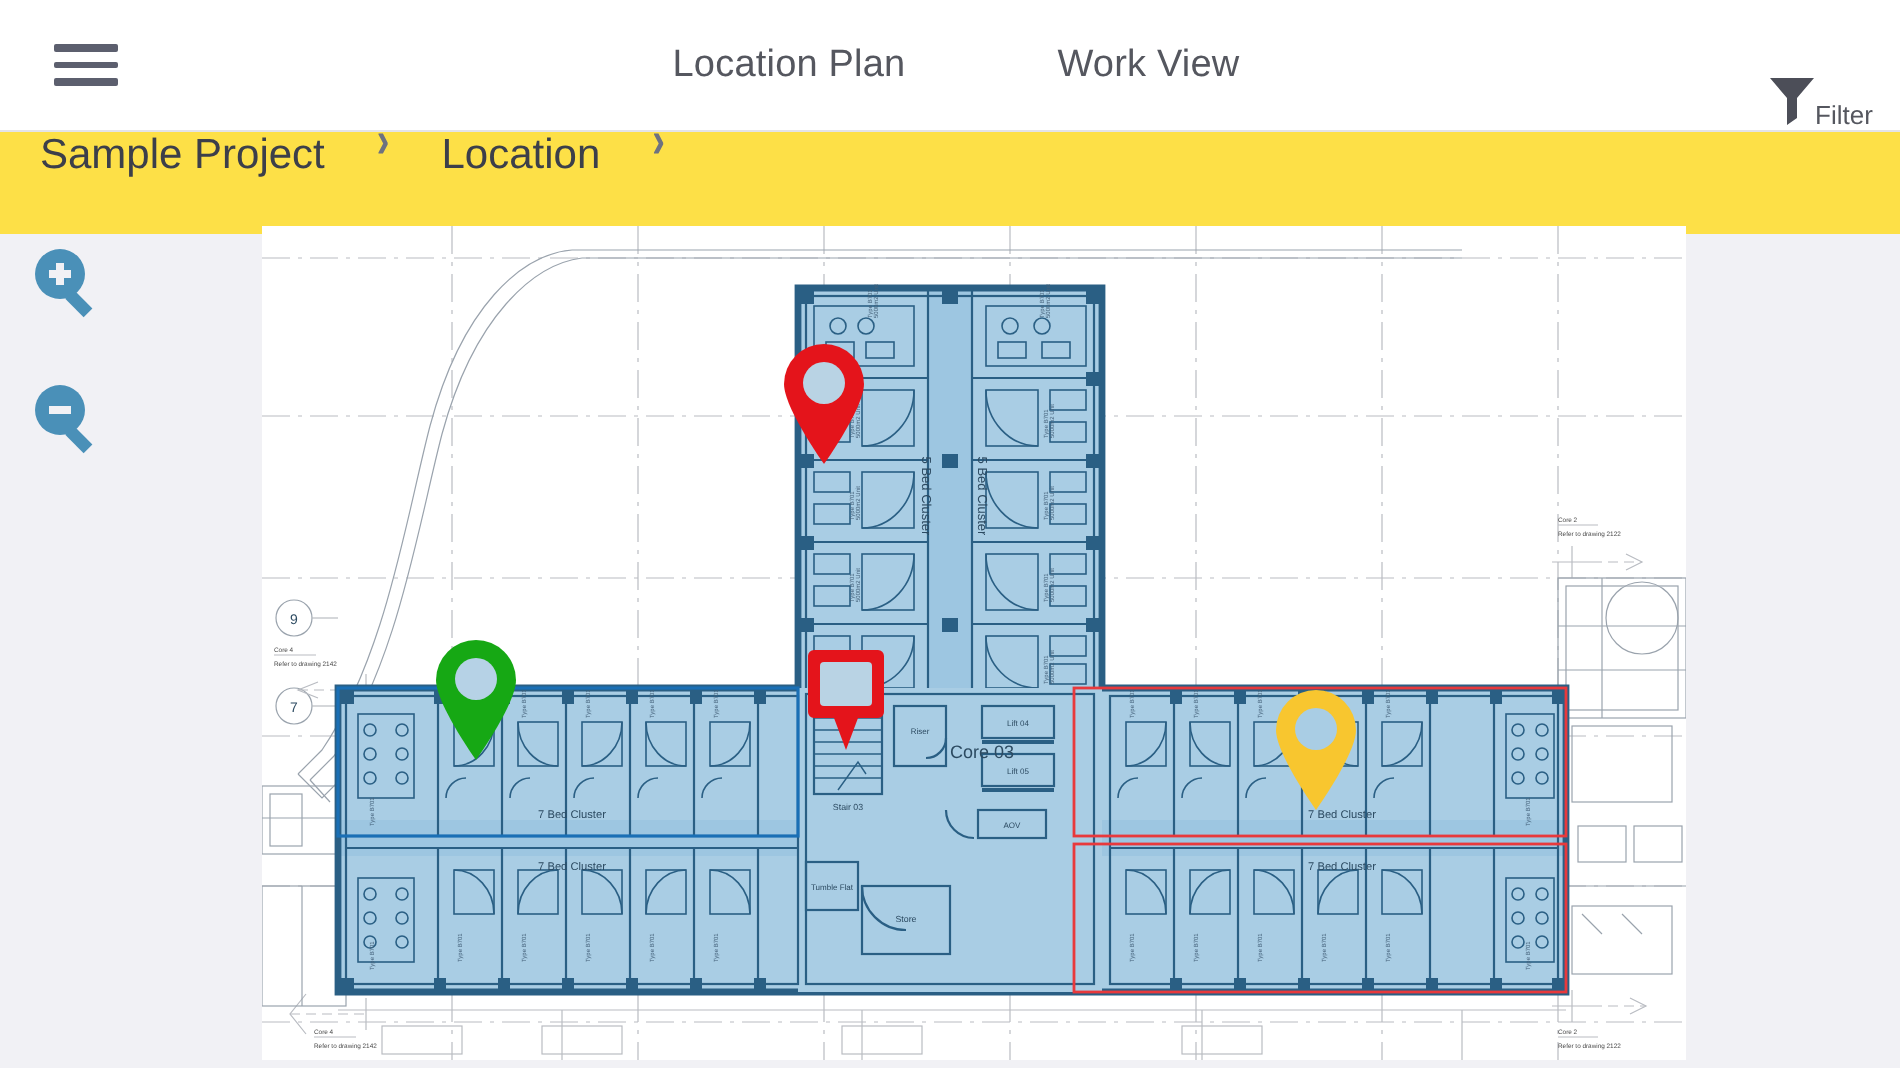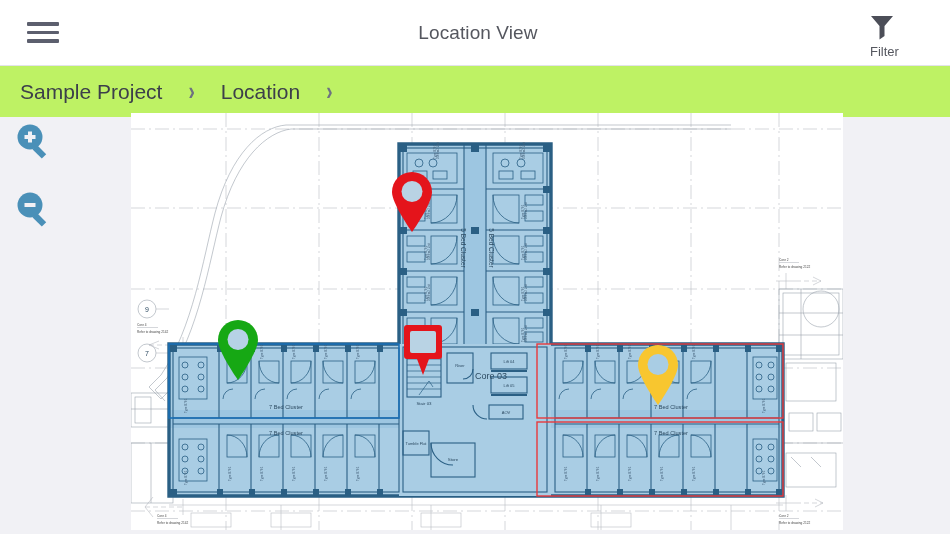--- a/index.html
+++ b/index.html
@@ -35,34 +35,34 @@
     position: relative; display: flex; align-items: center; justify-content: center;
     padding: 0 38px; font-size: 19px; color: #55575f; cursor: pointer;
     letter-spacing: .1px;
   }
   .tab.active { color: #13659f; font-weight: bold; }
   .tab.active::after {
     content: ""; position: absolute; left: 8px; right: 8px; bottom: 0;
     height: 3px; background: #13659f;
   }
   .toolbtn {
-    width: 80px; display: flex; flex-direction: column; align-items: flex-start;
+    width: 80px; display: flex; flex-direction: row; align-items: flex-end;
     justify-content: center; cursor: pointer; padding-top: 6px;
   }
   .toolbtn .glyph { height: 30px; display: flex; align-items: center; justify-content: center; }
   .toolbtn .cap { font-size: 13px; color: #55575f; margin-top: 2px; }
   .toolbtn.wide { width: 110px; margin-right: 8px; }
   .dots { display: flex; gap: 7px; }
   .dots i { width: 9px; height: 9px; border-radius: 50%; background: #4c4e58; display: block; }
 
   
   .crumbbar {
     position: absolute; left: 0; top: 66px; width: 950px; height: 51px;
-    display: flex; align-items: center; padding-left: 14px; gap: 4px;
-    background: #bef264;
+    display: flex; padding-left: 14px; gap: 4px;
+    background: #fde047;
   }
   .crumb { font-size: 21px; color: #3c3f4a; cursor: pointer; padding: 0 6px; }
   .crumb-sep {
     font-size: 19px; color: #6e7280; font-weight: bold; padding: 0 16px;
     transform: scaleY(1.35); display: inline-block;
   }
 
   
   .zoomcol {
     position: absolute; left: 12px; top: 120px; width: 48px;
@@ -90,21 +90,24 @@
     <div class="hamburger">
       <div class="bars">
         <span></span>
           <span></span>
           <span></span>
       </div>
     </div>
 
     <div class="tabs">
       <div class="tab">
-        <span>Location View</span>
+        <span>Location Plan</span>
+      </div>
+      <div class="tab">
+        <span>Work View</span>
       </div>
     </div>
 
     <div class="toolbtn">
       <div class="glyph">
         <svg width="24" height="26" viewBox="0 0 24 26">
           <path d="M1 2 H23 L14.5 12 V22 L9.5 25.5 V12 Z" fill="#4c4e58"></path>
         </svg>
       </div>
       <div class="cap">Filter</div>

